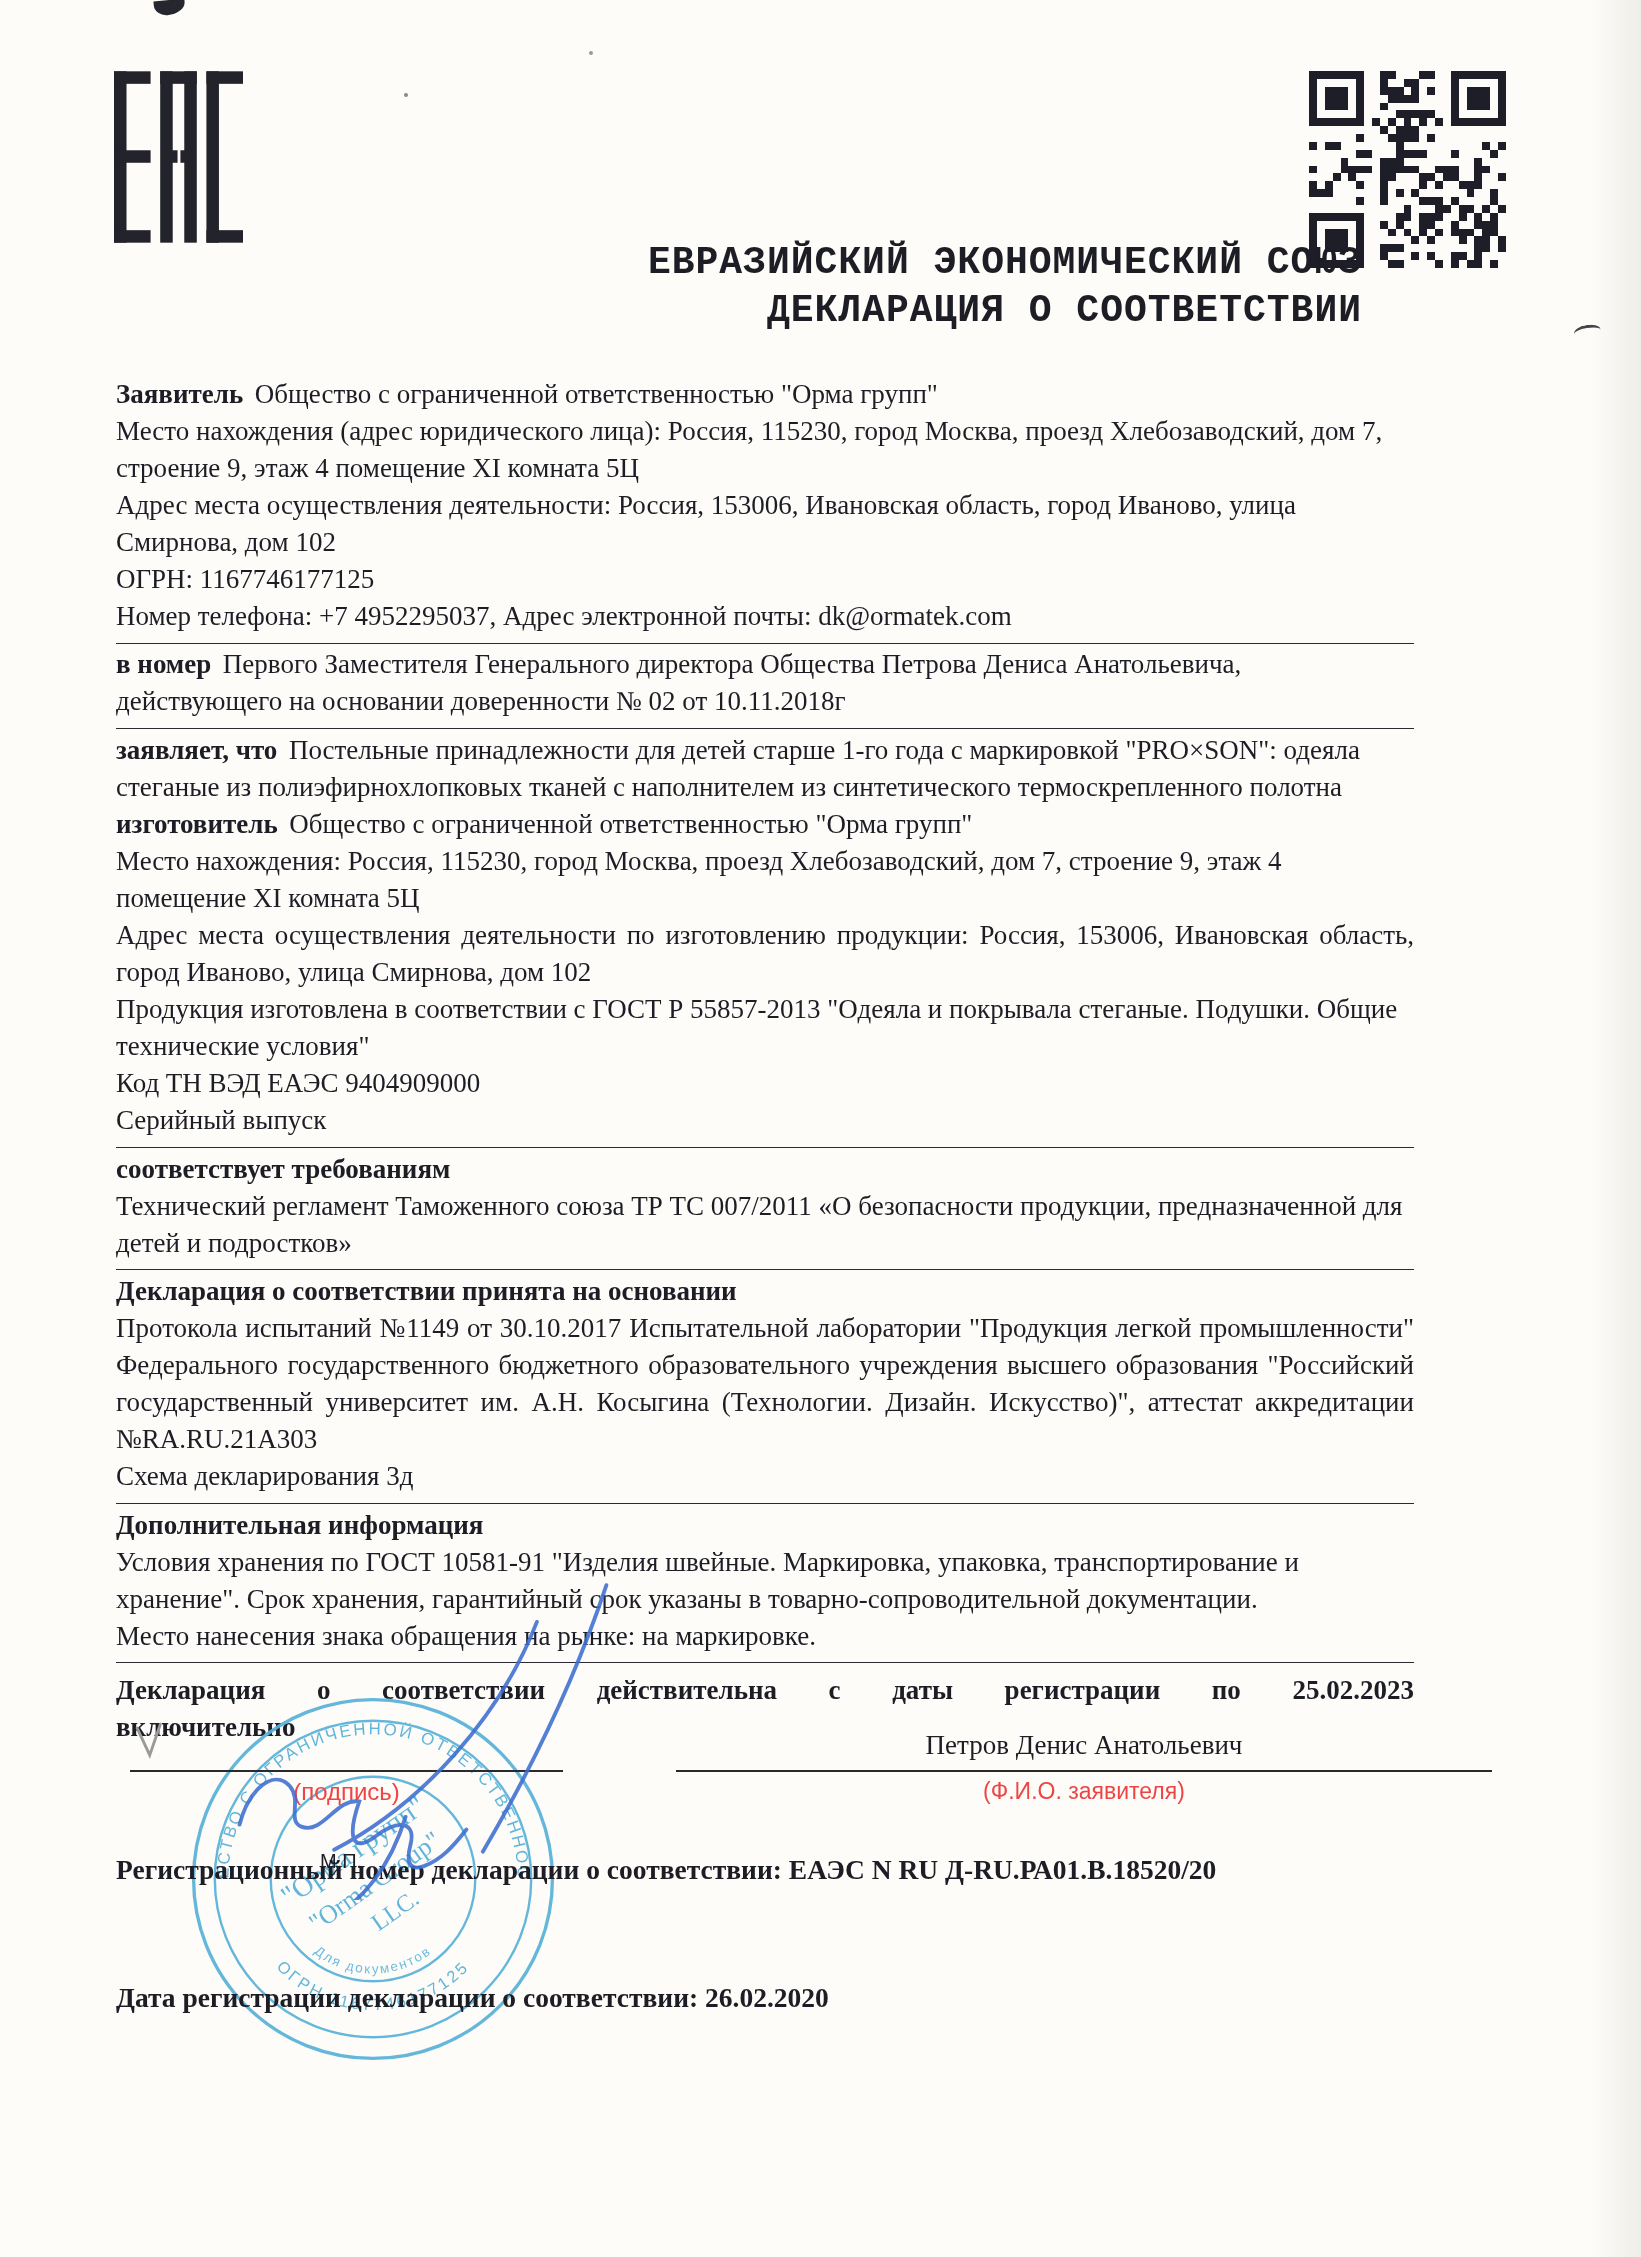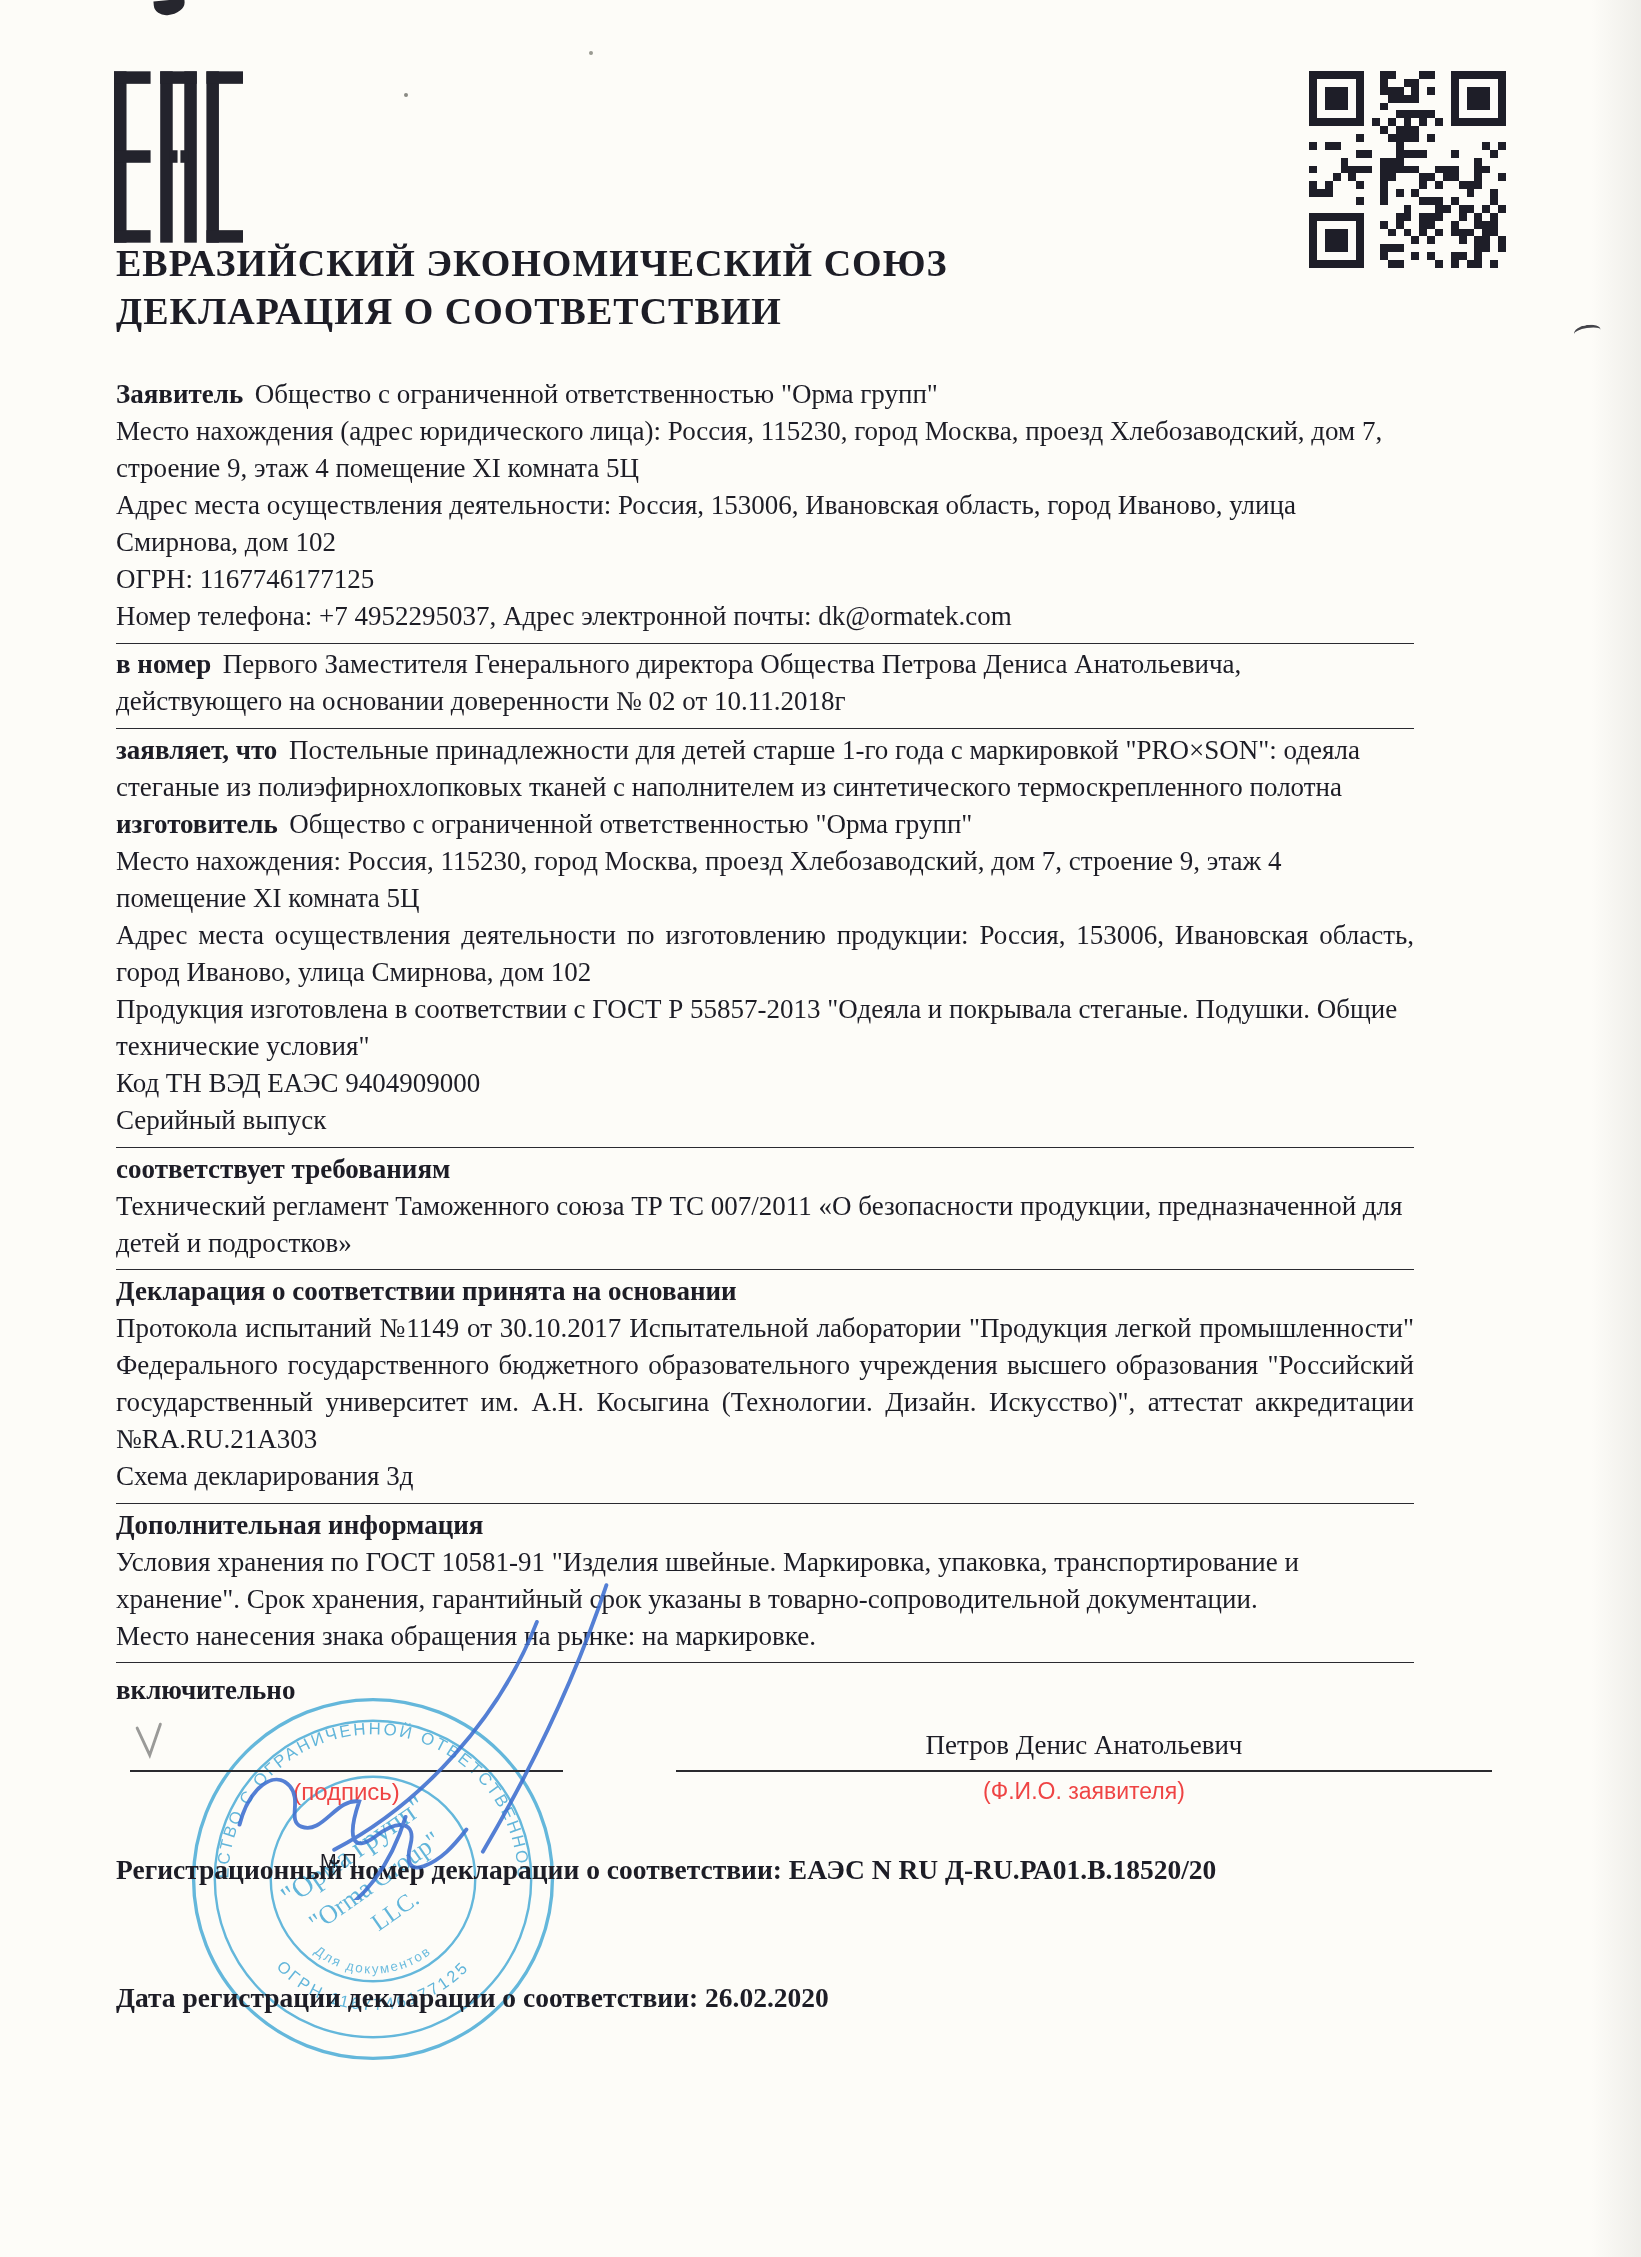--- a/index.html
+++ b/index.html
@@ -4,22 +4,22 @@
 <style>
   html,body{margin:0;padding:0;background:#d8d8d4;}
   .page{position:relative;width:1641px;height:2257px;margin:0 auto;background:#fdfcf8;
         font-family:"Liberation Serif","DejaVu Serif",serif;color:#1d1d26;overflow:hidden;}
   .shade{position:absolute;right:0;top:0;width:50px;height:100%;
          background:linear-gradient(to left,rgba(110,110,100,0.10),rgba(0,0,0,0));}
   
   .eac{position:absolute;left:114px;top:71px;width:129px;height:172px;}
   .qr{position:absolute;left:1309px;top:71px;width:197px;height:197px;}
   
-  .title{position:absolute;left:116px;top:239px;width:1246px;text-align:left;
-         font-weight:bold;font-size:38px;line-height:48px;letter-spacing:1px;}
+  .title{position:absolute;left:116px;top:239px;width:1246px;text-align:right;
+         font-weight:bold;font-size:38px;line-height:48px;letter-spacing:1px;font-family:Liberation Mono, monospace;}
   
   .content{position:absolute;left:116px;top:373px;width:1298px;font-size:27px;line-height:37px;}
   .sec{border-bottom:1.9px solid #2a2a30;padding:2.9px 0 7.7px;}
   .sec p{margin:0;}
   .lbl{font-weight:bold;margin-right:11.6px;}
   .hdr{font-weight:bold;margin:0 0 8.7px 0;}
   .just{text-align:justify;}
   .just-last{text-align:justify;text-align-last:justify;}
   .validity{padding-top:8.7px;font-weight:bold;}
   
@@ -382,20 +382,21 @@
       <p>Схема декларирования 3д</p>
     </div>
 
     <div class="sec">
       <p class="hdr">Дополнительная информация</p>
       <p>Условия хранения по ГОСТ 10581-91 "Изделия швейные. Маркировка, упаковка, транспортирование и хранение". Срок хранения, гарантийный срок указаны в товарно-сопроводительной документации.</p>
       <p>Место нанесения знака обращения на рынке: на маркировке.</p>
     </div>
 
     <div class="validity">
+      <div class="just-last">Декларация о соответствии действительна с даты регистрации по 25.02.2023</div>
       <div>включительно</div>
     </div>
   </div>
 
   <div class="stamp">
     <svg viewBox="0 0 396 396" width="382" height="382">
       <g fill="none" stroke="#58b2d9">
         <circle cx="198" cy="198" r="186" stroke-width="3.5"></circle>
         <circle cx="198" cy="198" r="164" stroke-width="2.5"></circle>
         <circle cx="198" cy="198" r="106" stroke-width="2.5"></circle>

